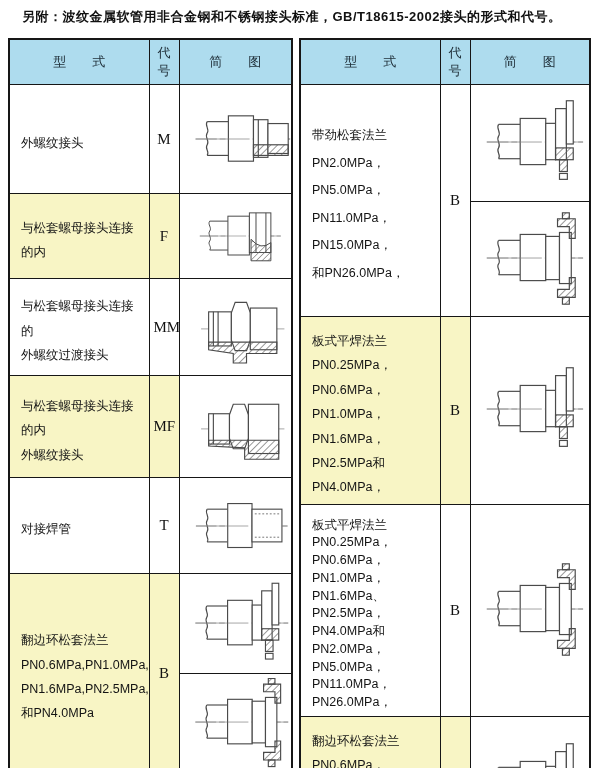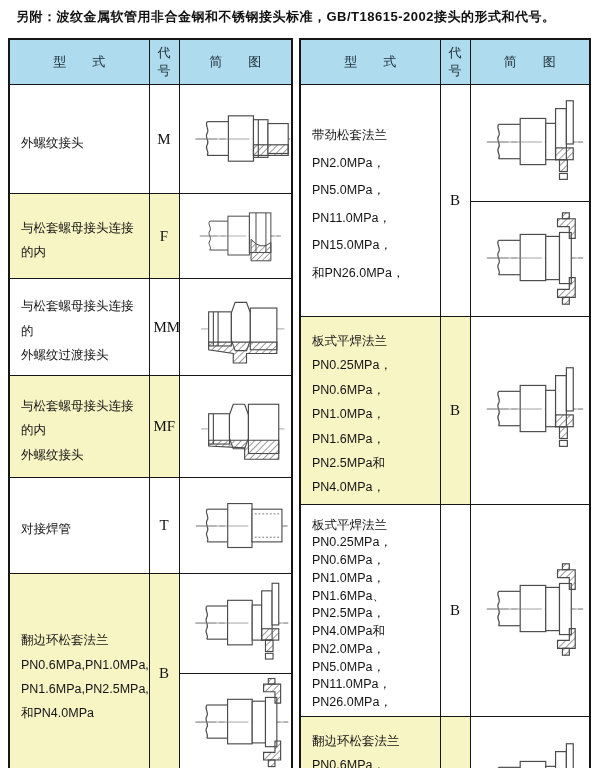--- a/index.html
+++ b/index.html
@@ -3,21 +3,21 @@
 <meta charset="utf-8">
 <style>
   html,body{margin:0;padding:0;}
   body{
     width:600px;height:768px;background:#ffffff;overflow:hidden;
     font-family:"Liberation Sans",sans-serif;color:#1a1a1a;
   }
   .page{padding:6px 0 0 8px;}
   .title{
     font-size:13px;font-weight:700;letter-spacing:0.5px;color:#111;
-    margin:2px 0 12px 8px;white-space:nowrap;
+    margin:2px 0 12px 14px;white-space:nowrap;
   }
   .tables{display:flex;gap:6px;align-items:flex-start;}
   table{
     border-collapse:collapse;table-layout:fixed;
     border:2px solid var(--border,#161616);
   }
   td{
     border:1px solid var(--border,#161616);
     padding:4px;vertical-align:middle;overflow:hidden;
   }

